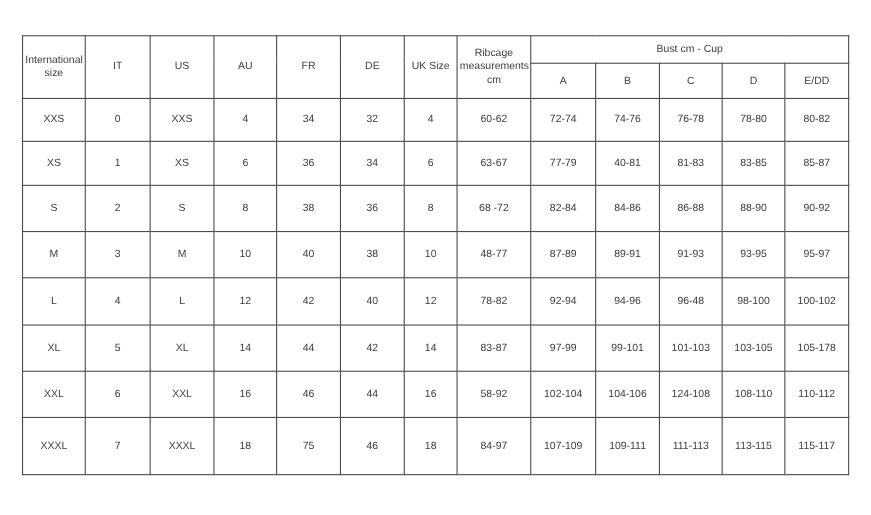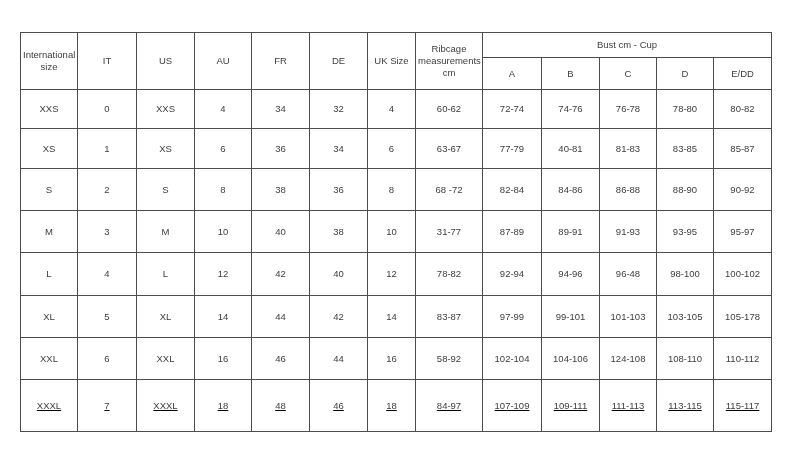--- a/index.html
+++ b/index.html
@@ -35,21 +35,21 @@
     line-height: 1.25;
     overflow: hidden;
     background: #ffffff;
   }
   thead tr.group-row { height: 25px; }
   thead tr.cup-row   { height: 32px; }
   tbody tr           { height: 42px; padding-left: 33px; }
   tbody tr:nth-child(1) { height: 39px; }
   tbody tr:nth-child(2) { height: 40px; }
   tbody tr:nth-child(5) { height: 43px; }
-  tbody tr:nth-child(8) { height: 52px; text-decoration: underline; }
+  tbody tr:nth-child(8) { height: 52px; }
 </style>
 </head>
 <body>
 
 <div class="page">
   <table class="size-chart">
     <colgroup>
       <col style="width:57px">
         <col style="width:59px">
         <col style="width:58px">
@@ -131,21 +131,21 @@
         <td>90-92</td>
       </tr>
       <tr>
         <td>M</td>
         <td>3</td>
         <td>M</td>
         <td>10</td>
         <td>40</td>
         <td>38</td>
         <td>10</td>
-        <td>31-77</td>
+        <td>48-77</td>
         <td>87-89</td>
         <td>89-91</td>
         <td>91-93</td>
         <td>93-95</td>
         <td>95-97</td>
       </tr>
       <tr>
         <td>L</td>
         <td>4</td>
         <td>L</td>
@@ -188,21 +188,21 @@
         <td>104-106</td>
         <td>124-108</td>
         <td>108-110</td>
         <td>110-112</td>
       </tr>
       <tr>
         <td>XXXL</td>
         <td>7</td>
         <td>XXXL</td>
         <td>18</td>
-        <td>48</td>
+        <td>75</td>
         <td>46</td>
         <td>18</td>
         <td>84-97</td>
         <td>107-109</td>
         <td>109-111</td>
         <td>111-113</td>
         <td>113-115</td>
         <td>115-117</td>
       </tr>
     </tbody>

